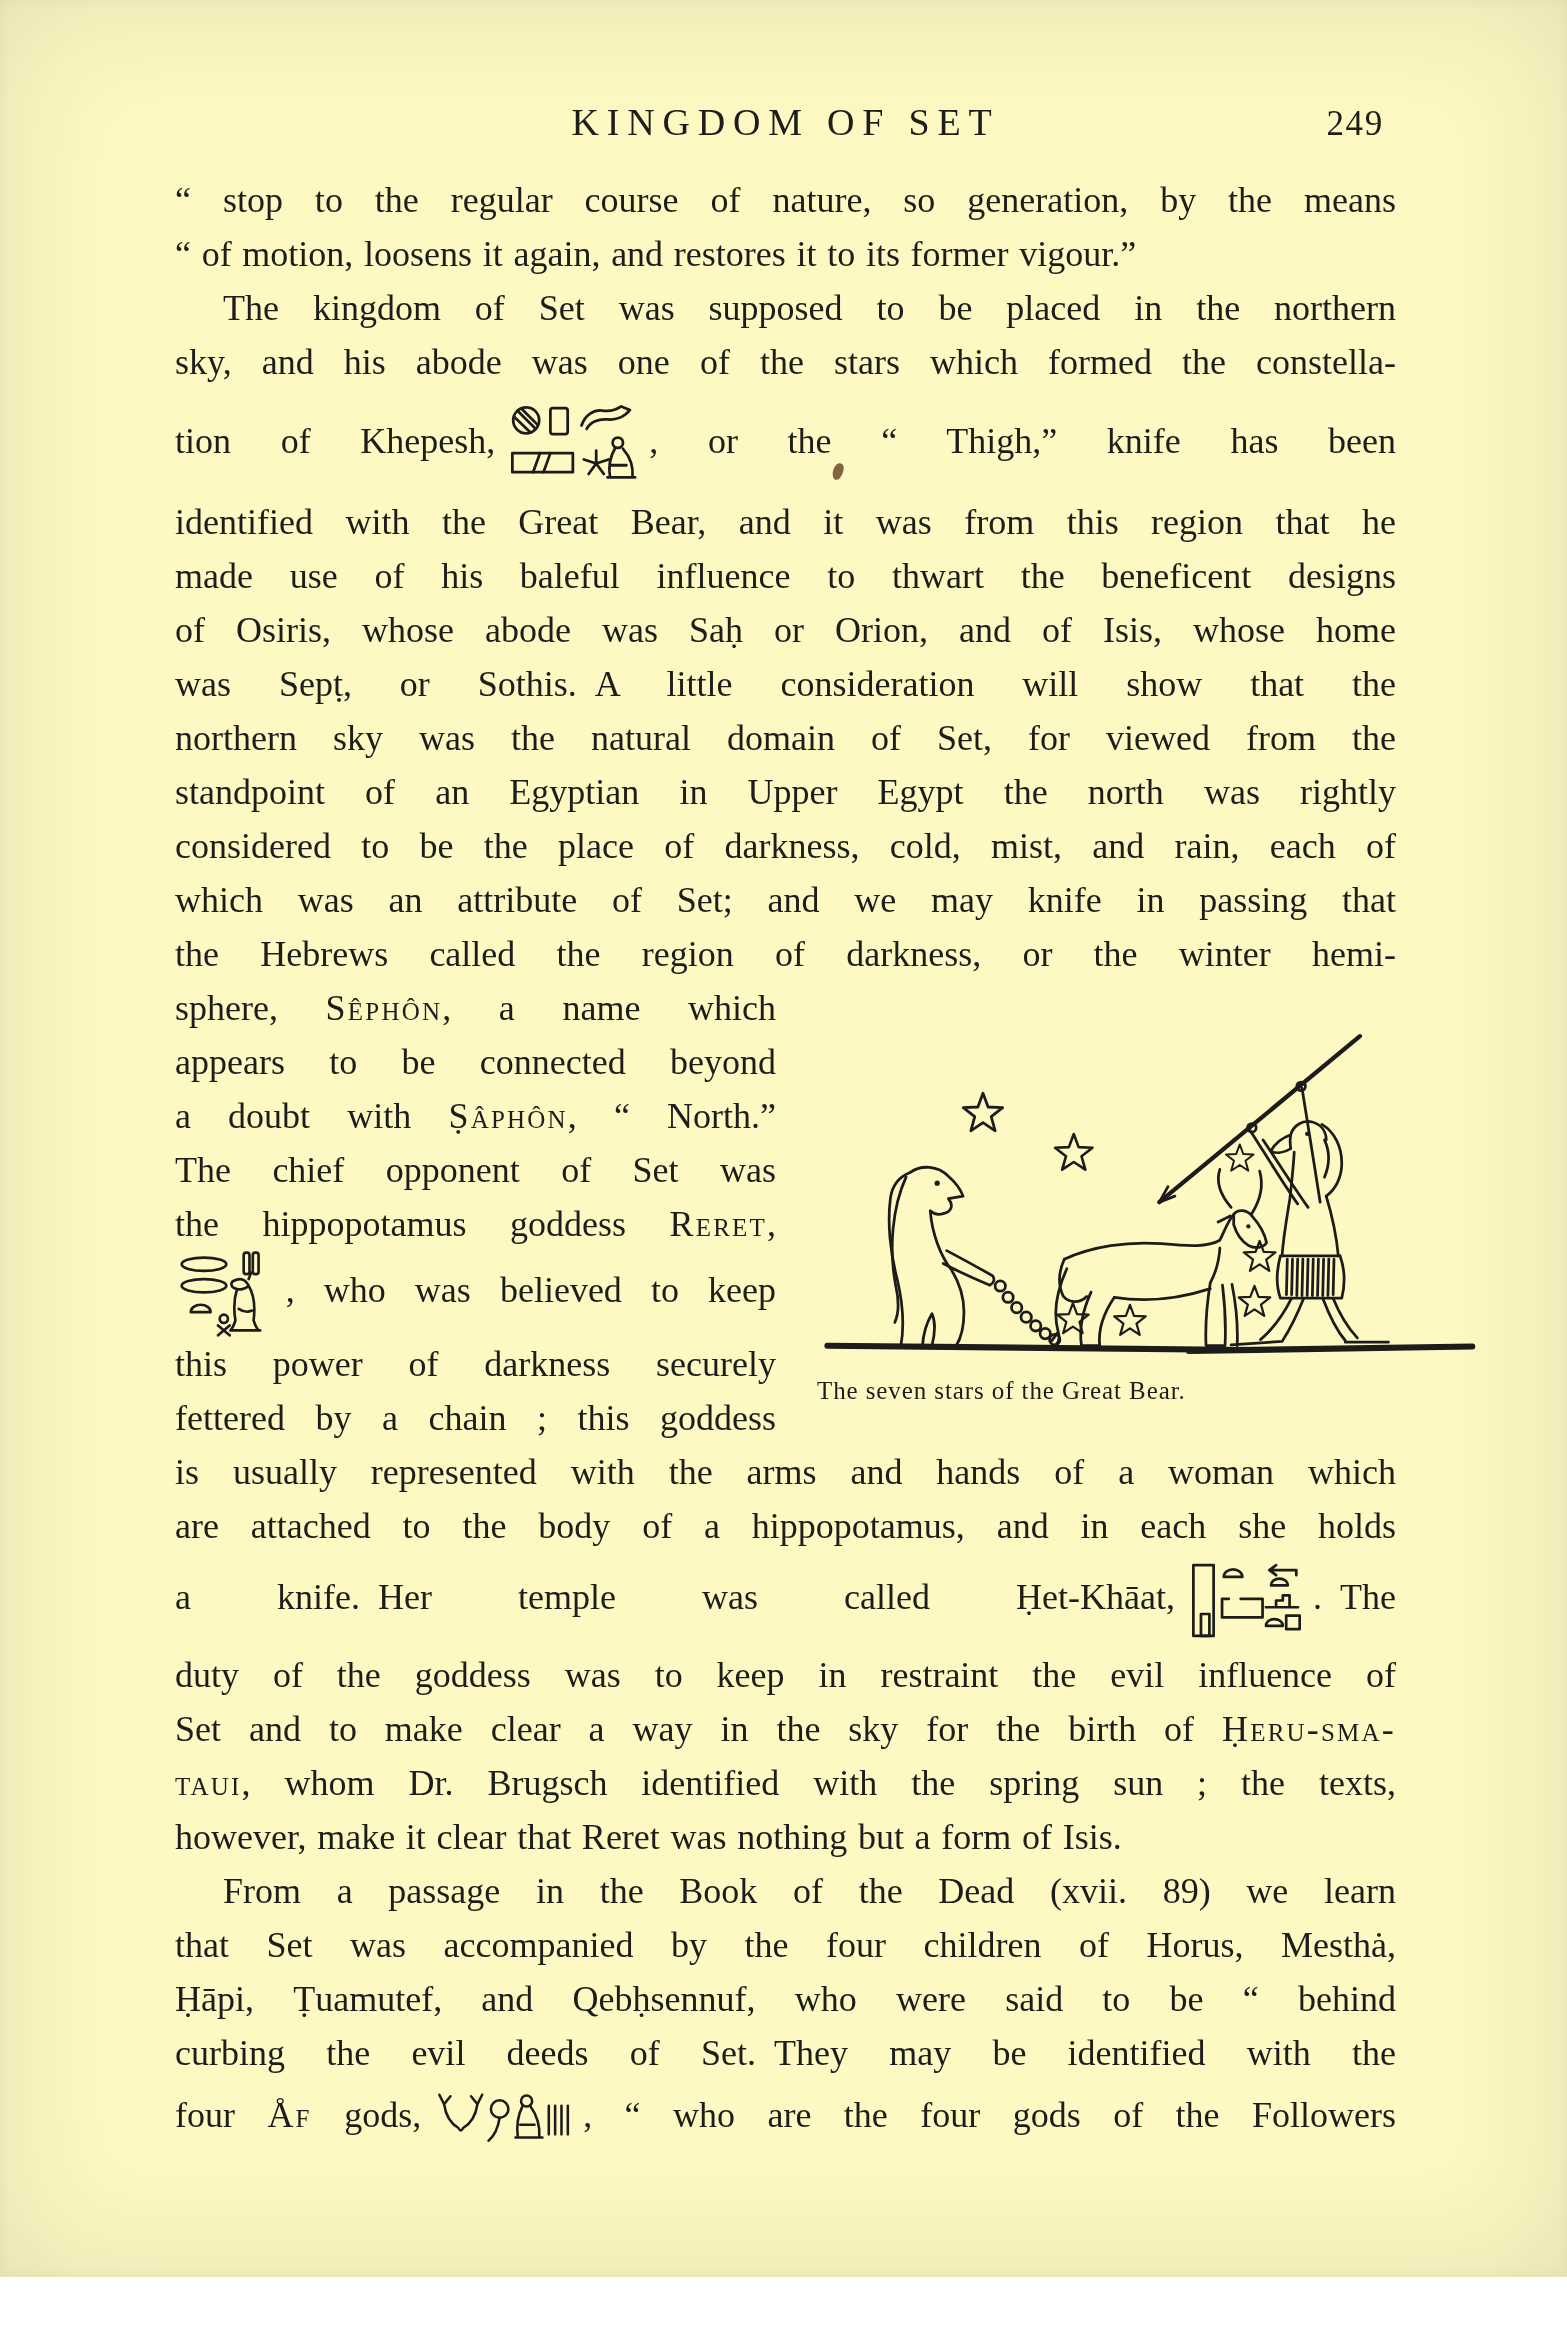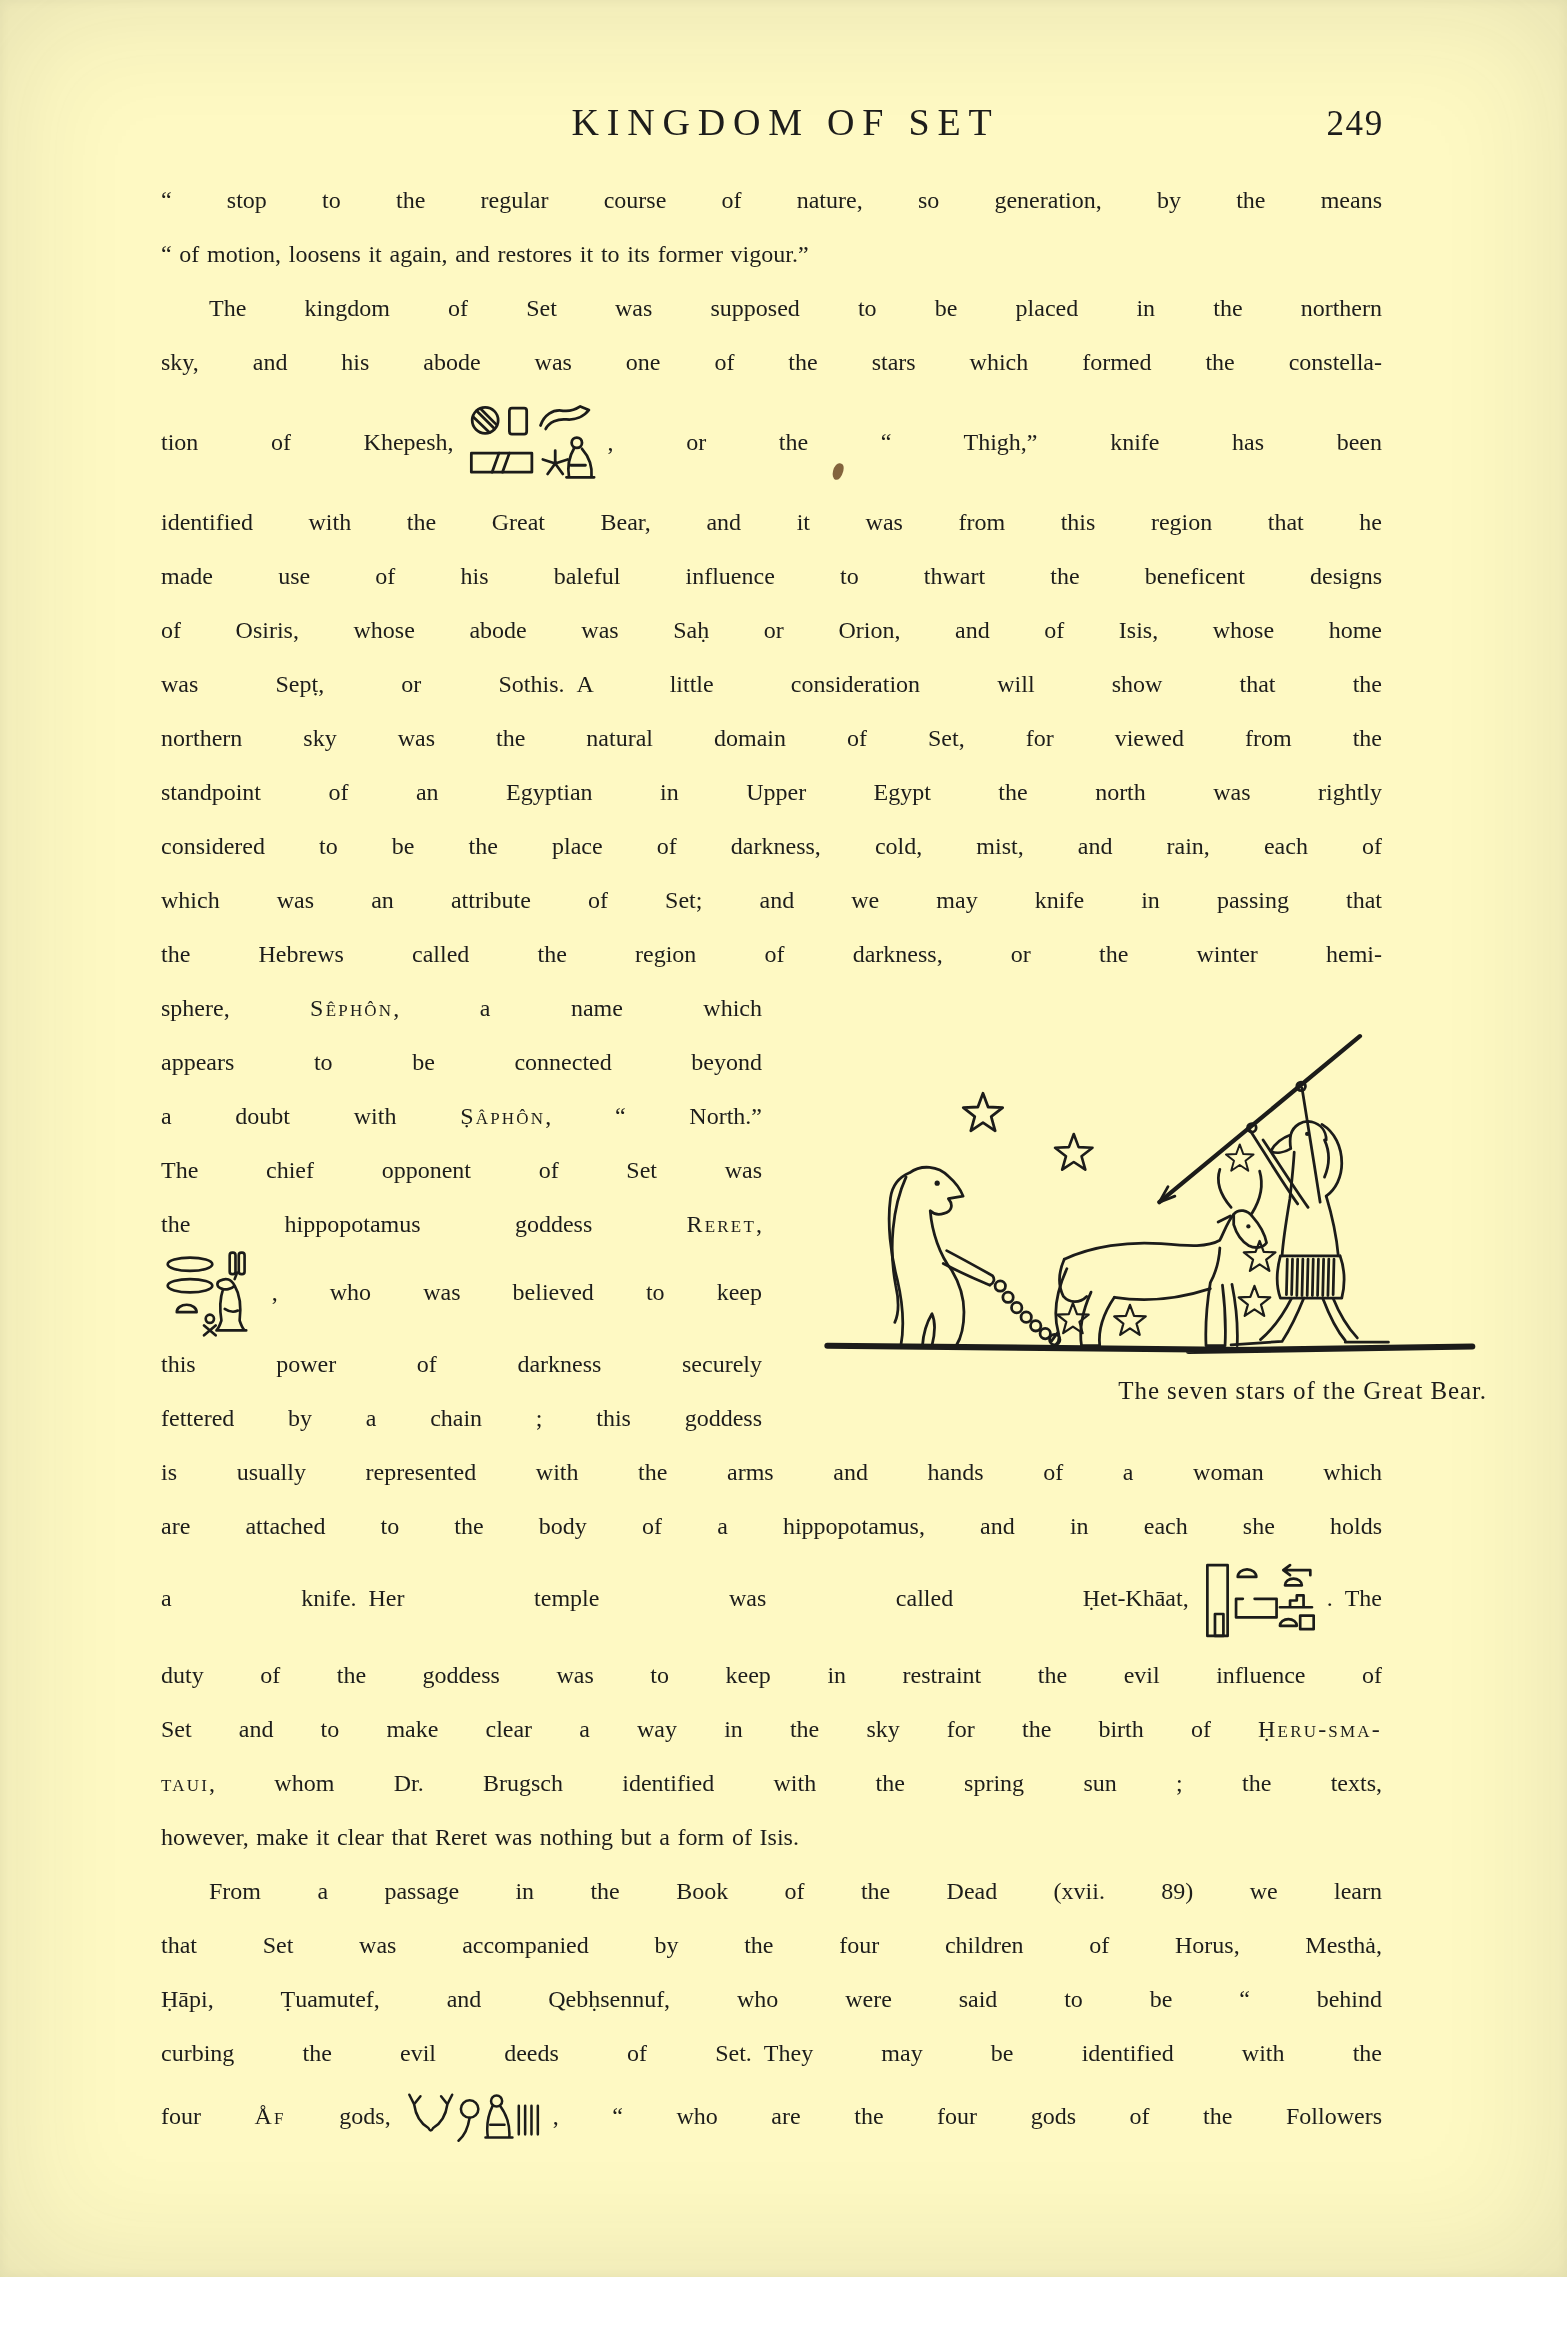--- a/index.html
+++ b/index.html
@@ -5,35 +5,35 @@
   html,body{margin:0;padding:0;}
   .page{position:relative;width:1567px;height:2277px;overflow:hidden;
     background:radial-gradient(ellipse at 48% 42%, #cecec c 0%, #cdcdcb 55%, #c6c6c4 88%, #bcbcba 100%);
     background-color:#fef9c3;
     font-family:"Liberation Serif", serif;color:#1d1d1b;}
   .page::after{content:"";position:absolute;inset:0;pointer-events:none;
     box-shadow:inset 0 0 130px rgba(40,40,40,.12), inset 0 0 12px rgba(40,40,40,.05);}
   .header{position:absolute;top:100px;left:175px;width:1221px;}
   .title{display:block;text-align:center;font-size:38px;letter-spacing:7.8px;}
   .pagenum{position:absolute;right:12px;top:3.5px;font-size:35px;letter-spacing:1.7px;}
-  .textblock{position:absolute;left:161px;top:173px;width:1221px;font-size:24px;line-height:54px;}
+  .textblock{position:absolute;left:175px;top:173px;width:1221px;font-size:36px;line-height:54px;}
   .line{text-align:justify;text-align-last:justify;word-spacing:1.7px;min-height:54px;}
   .line.nojust{text-align-last:left;}
   .line.narrow{width:601px;}
   .line.indent{text-indent:48px;}
   .gl3{margin:14px 0 8.6px;}
   .gl23{margin:7px 0;}
   .gl6{margin-top:8.6px;}
   .sc{font-variant:small-caps;letter-spacing:2.2px;}
   .it{}
   svg.hiero{vertical-align:middle;margin:0 12px;}
   svg.hiero.start{margin:0 12px 0 1.7px;}
   .figure{position:absolute;left:817px;top:1024px;width:670px;}
   .figure svg.art{display:block;width:670px;height:346px;}
-  .caption{margin-top:7px;text-align:right;font-size:25px;letter-spacing:0.9px;}
+  .caption{margin-top:7px;text-align:left;font-size:25px;letter-spacing:0.9px;}
   .foxing{position:absolute;left:833px;top:463px;width:9.5px;height:17.3px;background:#6d4a26;
     border-radius:55% 40% 60% 50%;opacity:.85;transform:rotate(14deg);}
   .ink{stroke:#1c1c1a;stroke-width:3.2;fill:none;stroke-linecap:round;stroke-linejoin:round;}
   .inkthick{stroke:#1c1c1a;stroke-width:7;fill:none;stroke-linecap:round;}
   .inkfill{fill:#1c1c1a;stroke:none;}
 </style>
 </head>
 <body>
 
 <div class="page">

